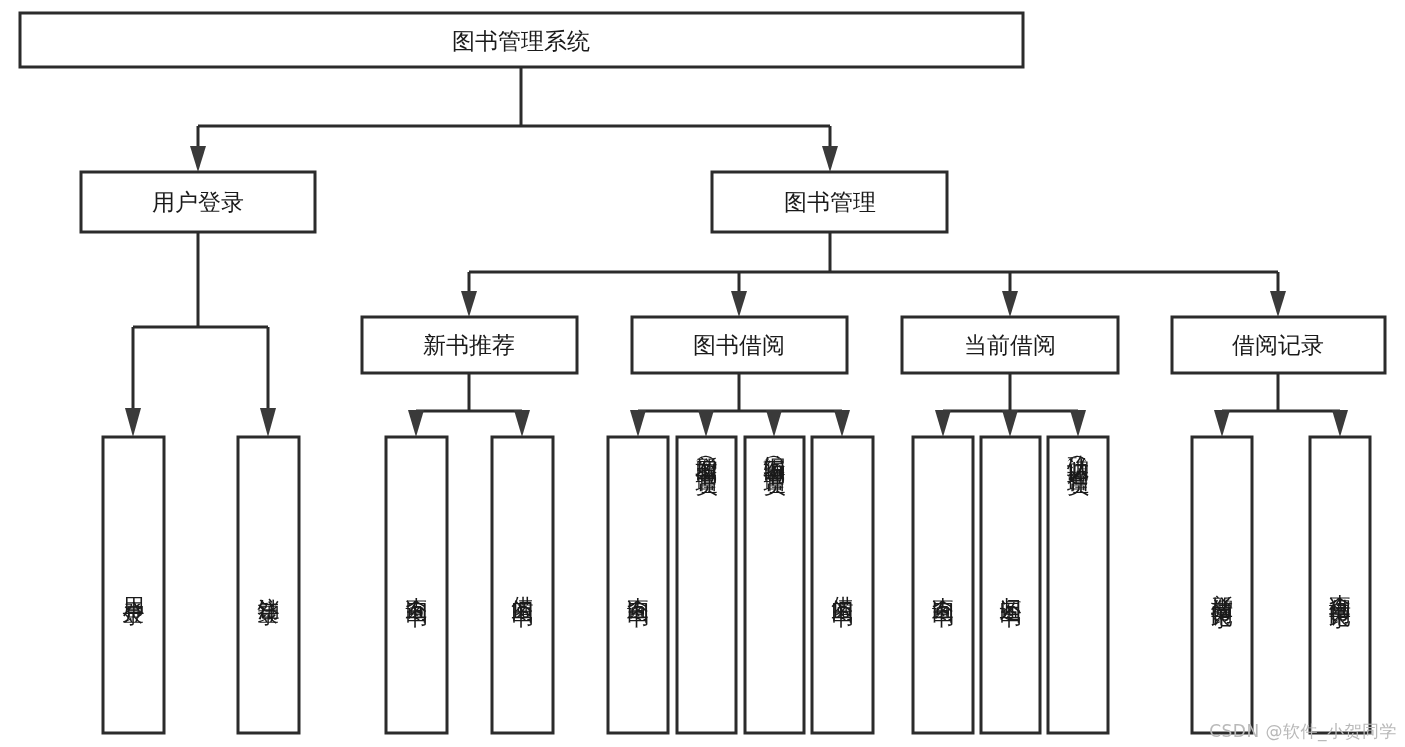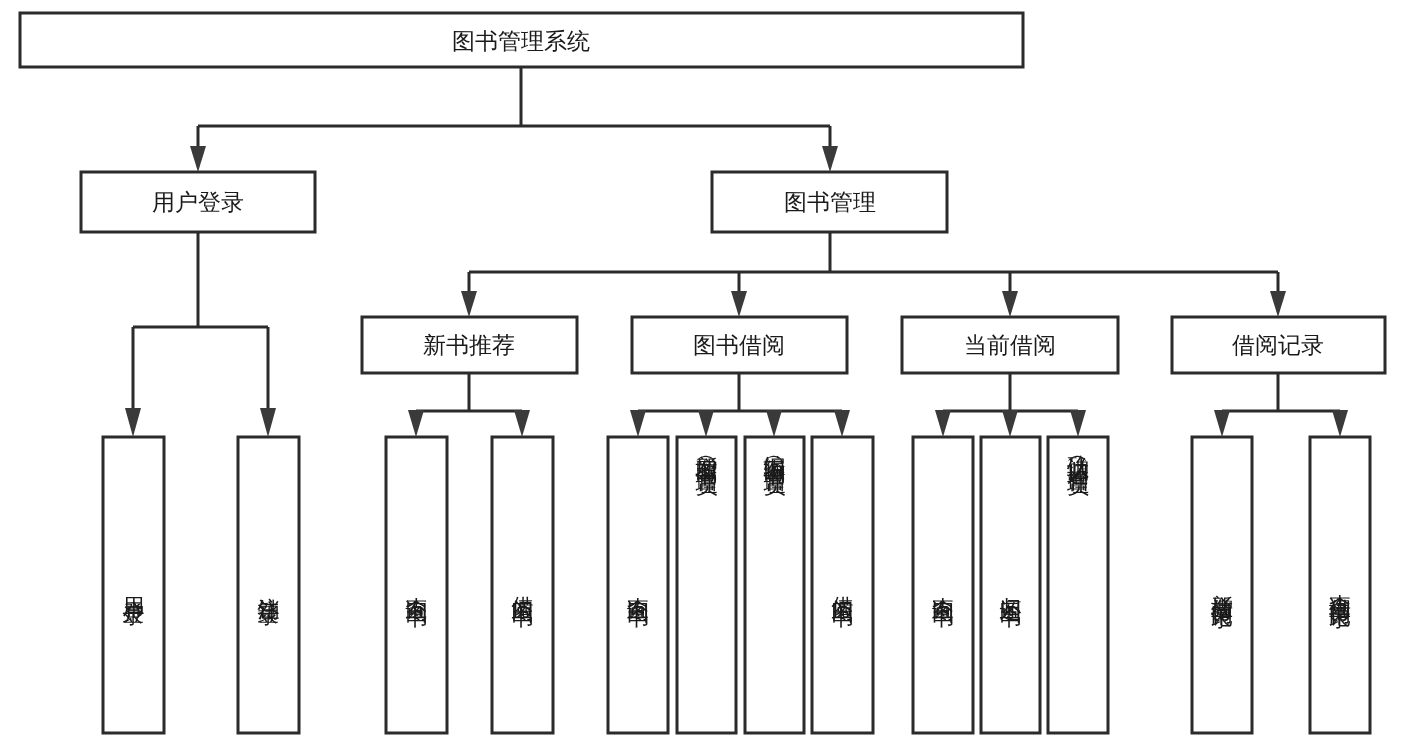--- a/index.html
+++ b/index.html
@@ -234,13 +234,14 @@
     <span class="leaf-label-text">确认归还（管理员）</span>
   </div>
 
   <div class="leaf-label-wrap" style="left:1192px; top:437px; width:60px; height:296px;">
     <span class="leaf-label-text">新增借阅记录</span>
   </div>
   <div class="leaf-label-wrap" style="left:1310px; top:437px; width:60px; height:296px;">
     <span class="leaf-label-text">查询借阅记录</span>
   </div>
 
+  <div class="watermark">CSDN @软件_小贺同学</div>
 </div>
 
 </body></html>

